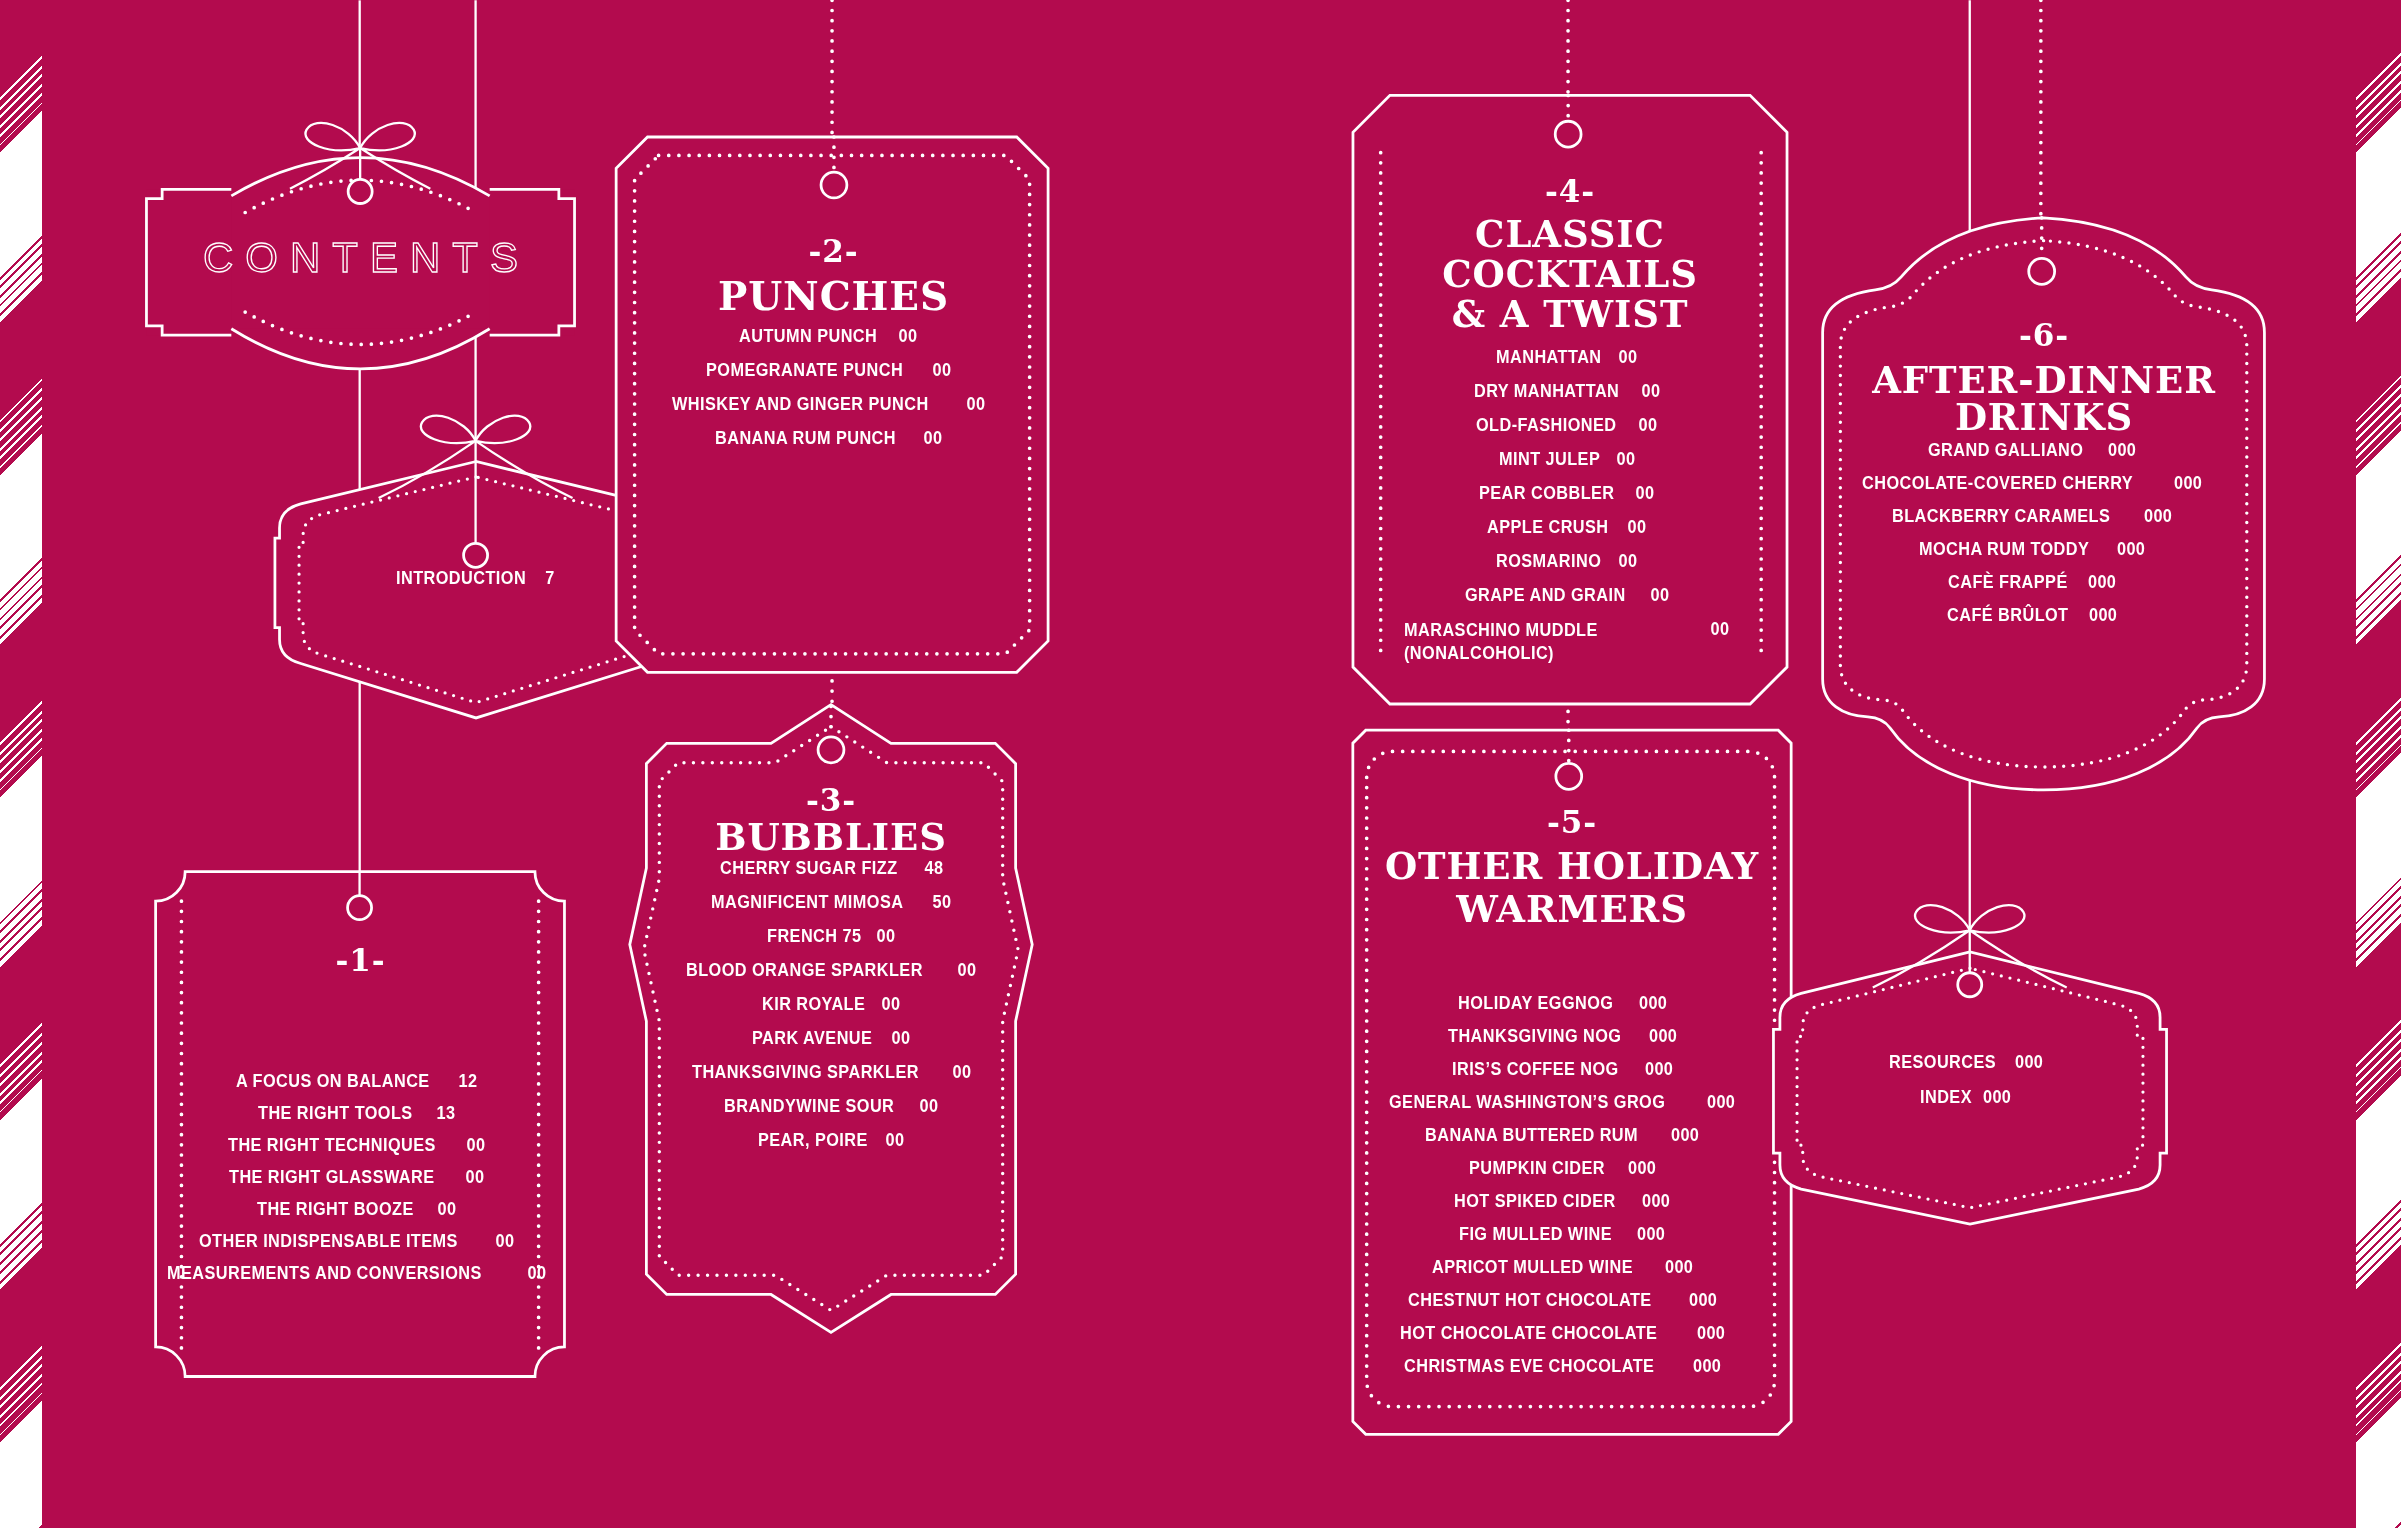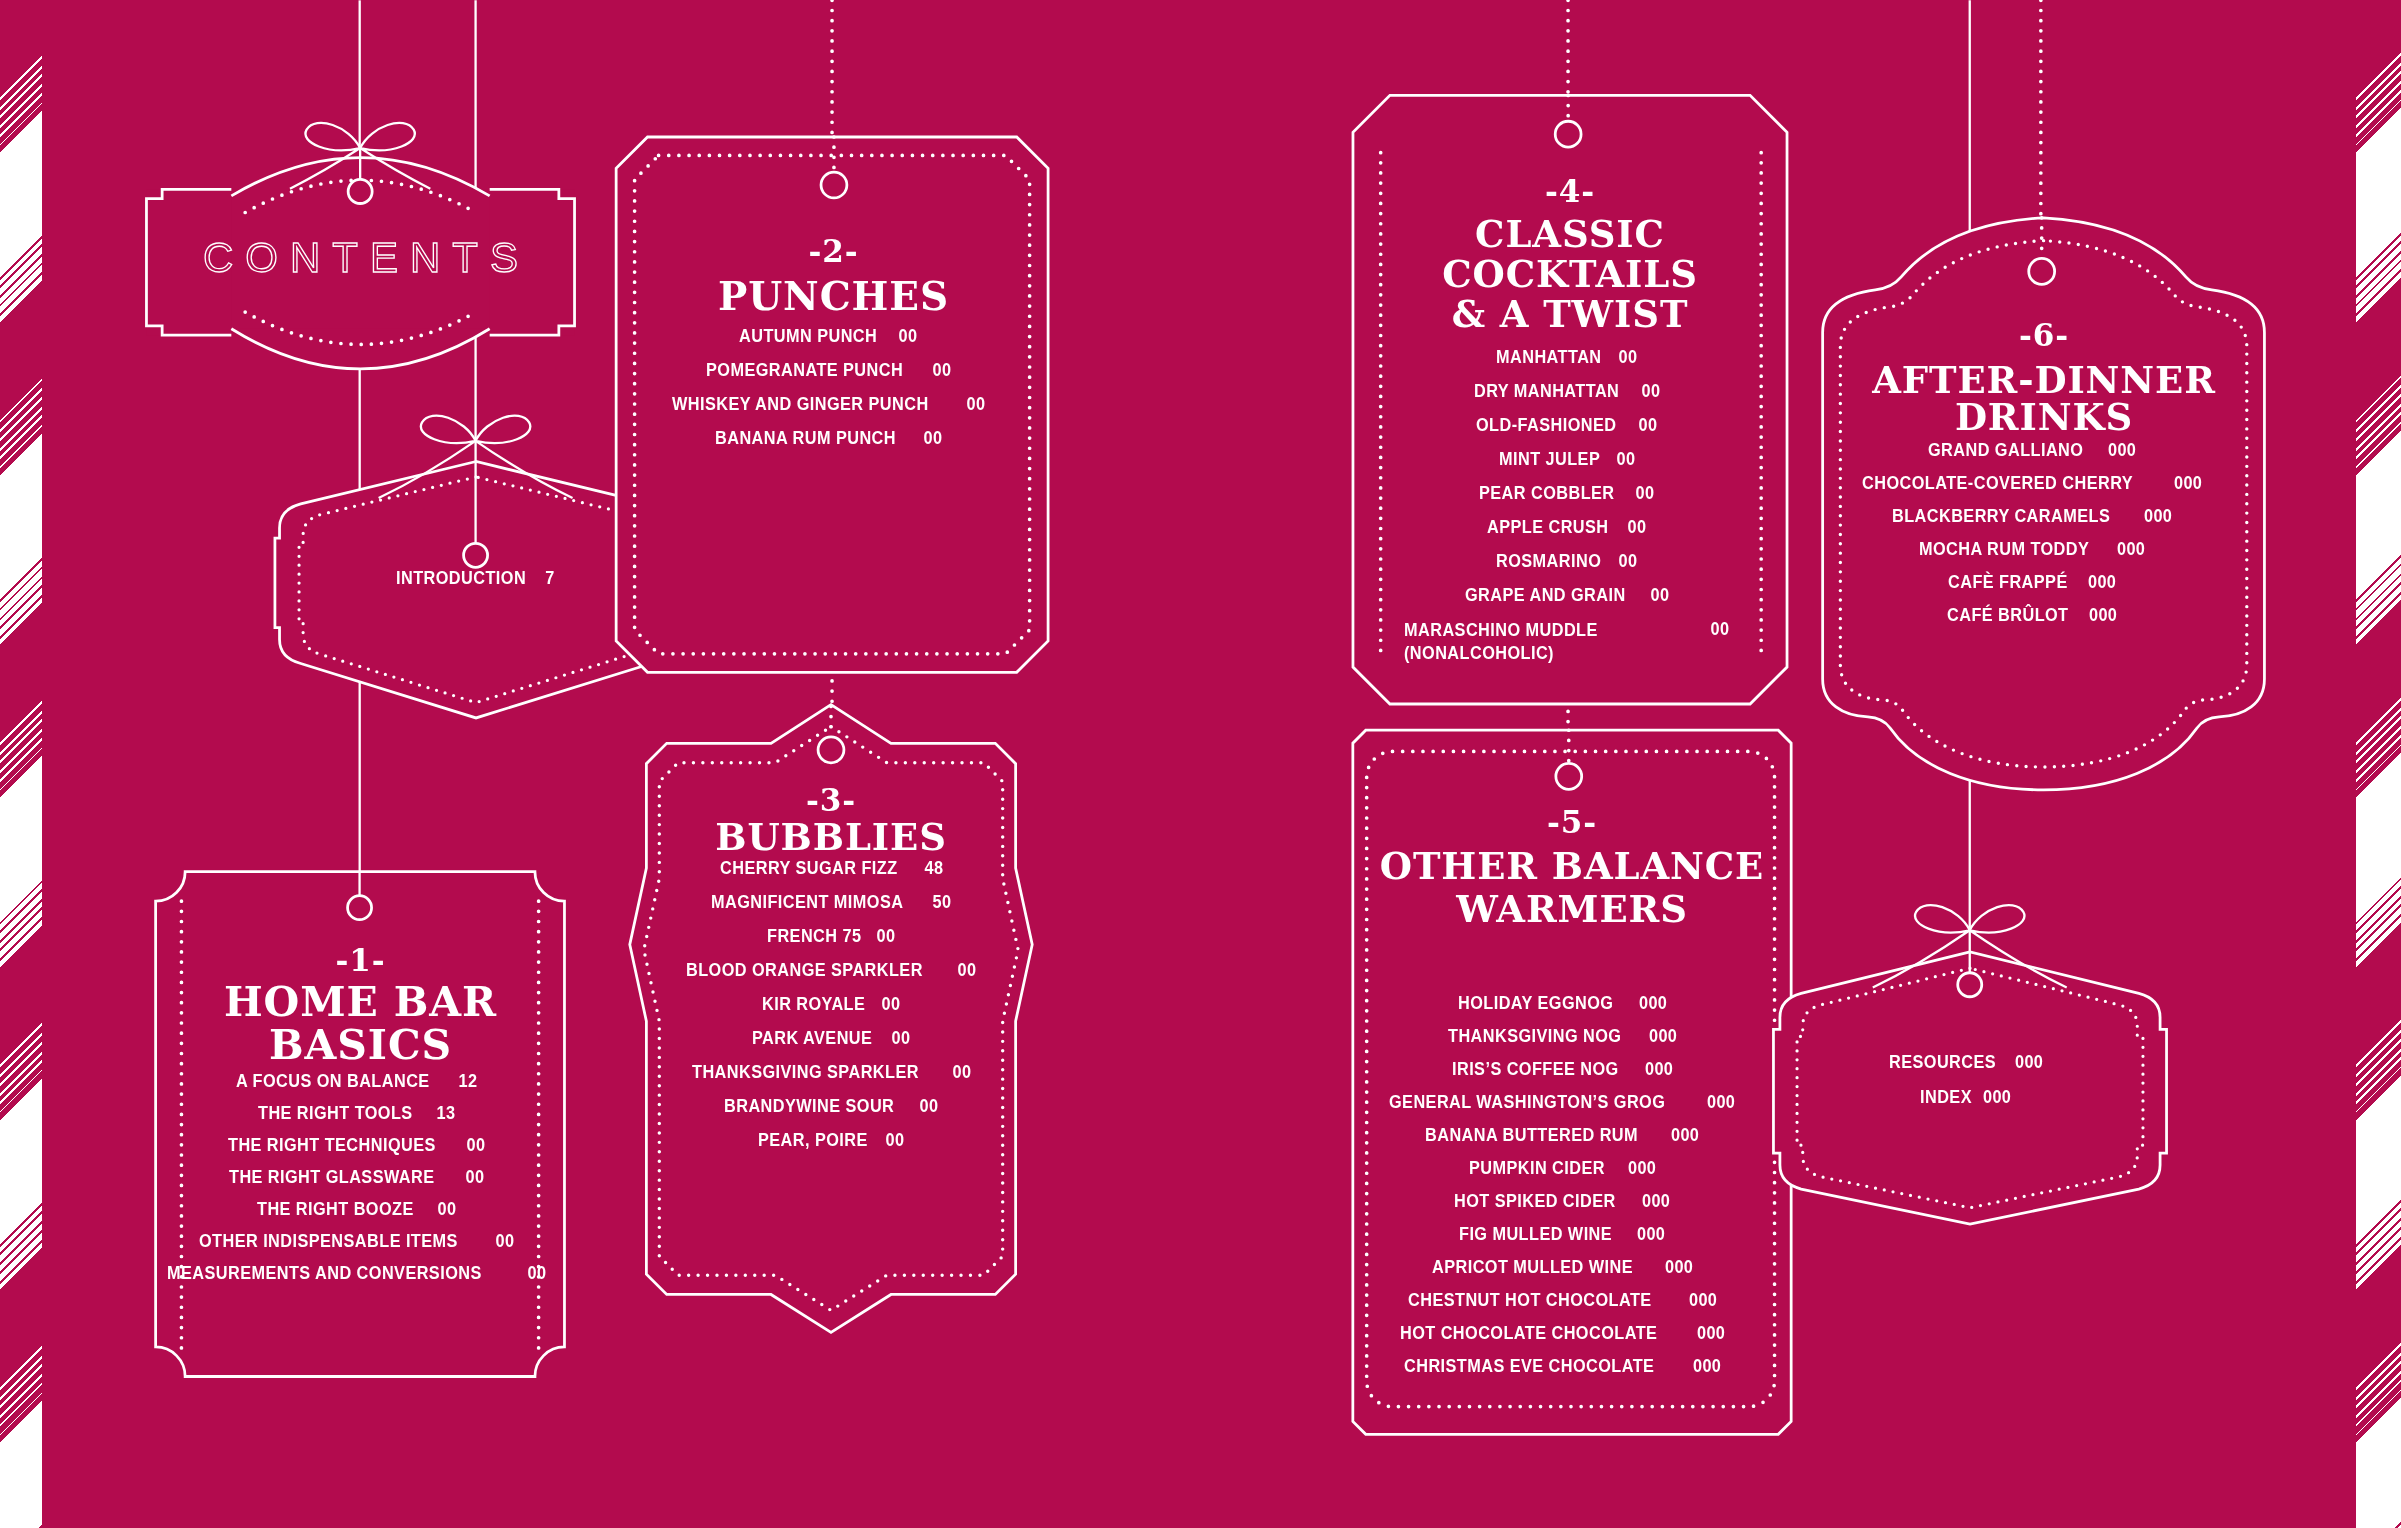--- a/index.html
+++ b/index.html
@@ -85,24 +85,20 @@
 
 <div class="tag" style="left:139px;top:850px;width:443px;height:550px;">
   <svg width="443" height="550" viewBox="0 0 480 595">
     <path class="outline" d="M50,23 L429,23 A32,32 0 0 0 461,55 L461,538 A32,32 0 0 0 429,570 L50,570 A32,32 0 0 0 18,538 L18,55 A32,32 0 0 0 50,23 Z"></path>
     <line class="inner-dot" x1="46" y1="55" x2="46" y2="540"></line>
     <line class="inner-dot" x1="433" y1="55" x2="433" y2="540"></line>
     <line class="st-solid" x1="239" y1="23" x2="239" y2="62"></line>
     <circle class="grommet" cx="239" cy="62" r="13"></circle>
   </svg>
   <div class="ttl num" style="top:92px;">-1-</div>
-  <div class="ttl" style="top:131px;font-size:41px;line-height:43px;">
-    <div>HOME BAR</div>
-    <div>BASICS</div>
-  </div>
   <div class="items" style="left:51px;top:220px;width:334px;--rh:32px;">
     <div class="row">
         <span class="nm">A FOCUS ON BALANCE</span>
         <span class="pg">12</span>
       </div>
     <div class="row">
         <span class="nm">THE RIGHT TOOLS</span>
         <span class="pg">13</span>
       </div>
     <div class="row">
@@ -262,21 +258,21 @@
 
 <div class="tag" style="left:1339px;top:716px;width:466px;height:739px;">
   <svg width="466" height="739" viewBox="0 0 505 800">
     <polygon class="outline" points="29,15 476,15 490,29 490,764 476,778 29,778 15,764 15,29"></polygon>
     <rect class="inner-dot" x="30" y="38" width="442" height="710" rx="28"></rect>
     <line class="st-dot" x1="249" y1="15" x2="249" y2="51"></line>
     <circle class="grommet" cx="249" cy="65" r="14"></circle>
   </svg>
   <div class="ttl num" style="top:88px;">-5-</div>
   <div class="ttl" style="top:129px;font-size:37px;line-height:43px;">
-    <div>OTHER BALANCE</div>
+    <div>OTHER HOLIDAY</div>
     <div>WARMERS</div>
   </div>
   <div class="items" style="left:62px;top:276px;width:323px;--rh:33px;">
     <div class="row">
         <span class="nm">HOLIDAY EGGNOG</span>
         <span class="pg">000</span>
       </div>
     <div class="row">
         <span class="nm">THANKSGIVING NOG</span>
         <span class="pg">000</span>

